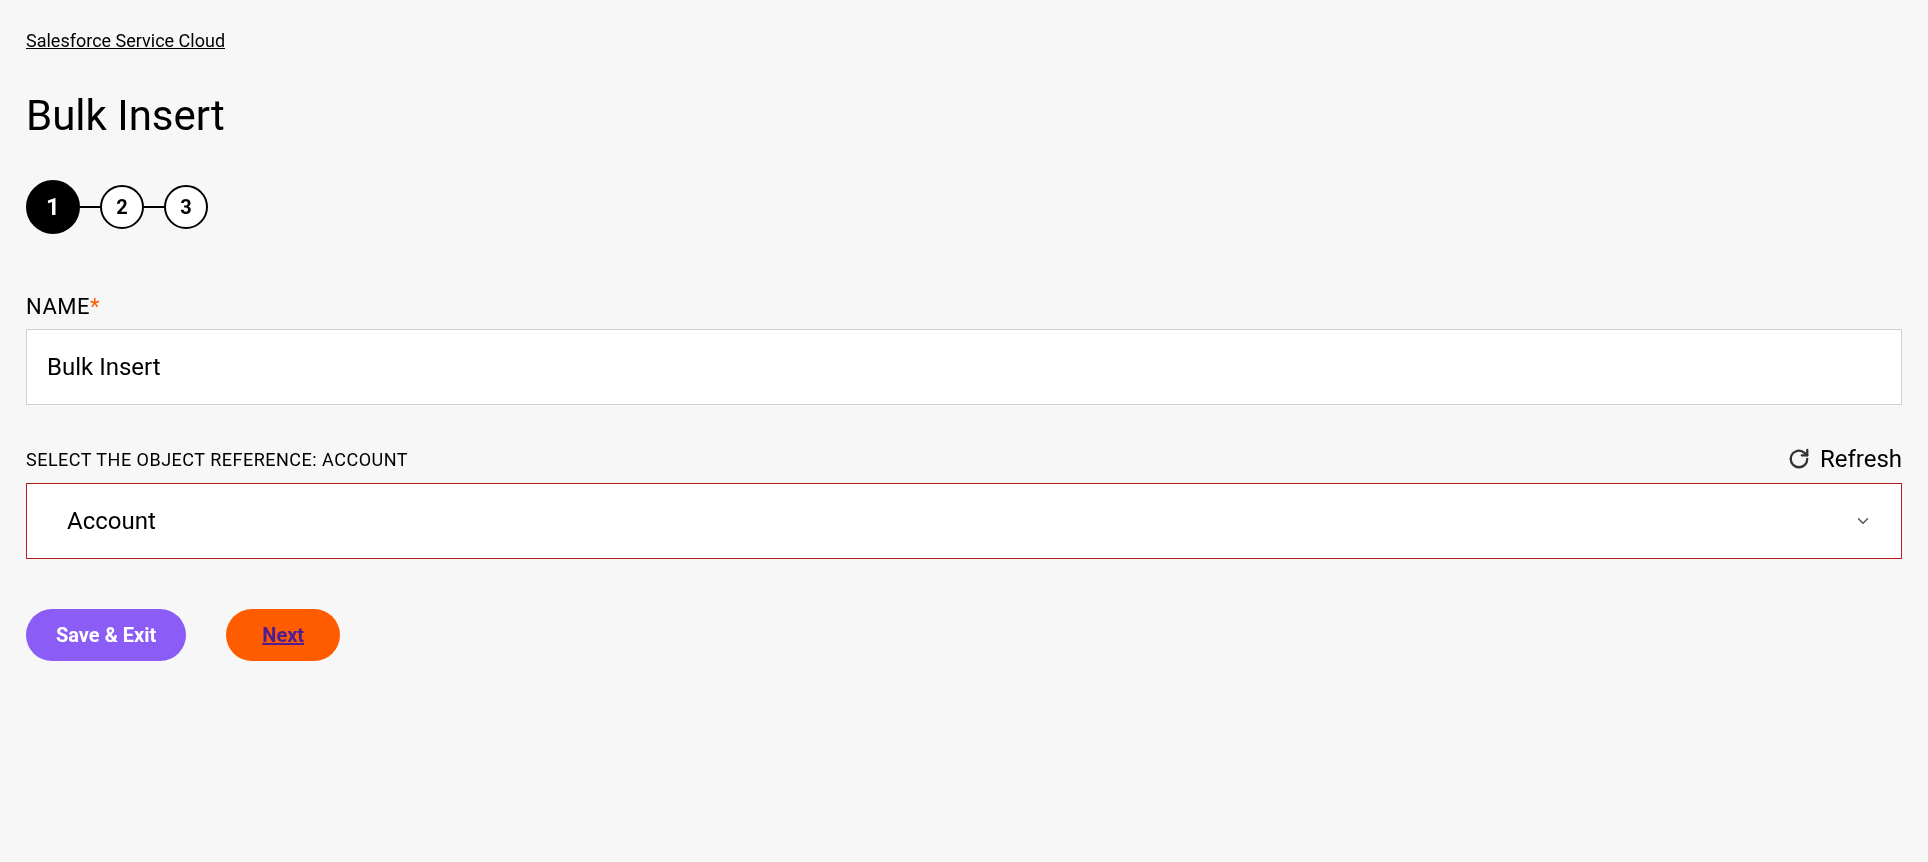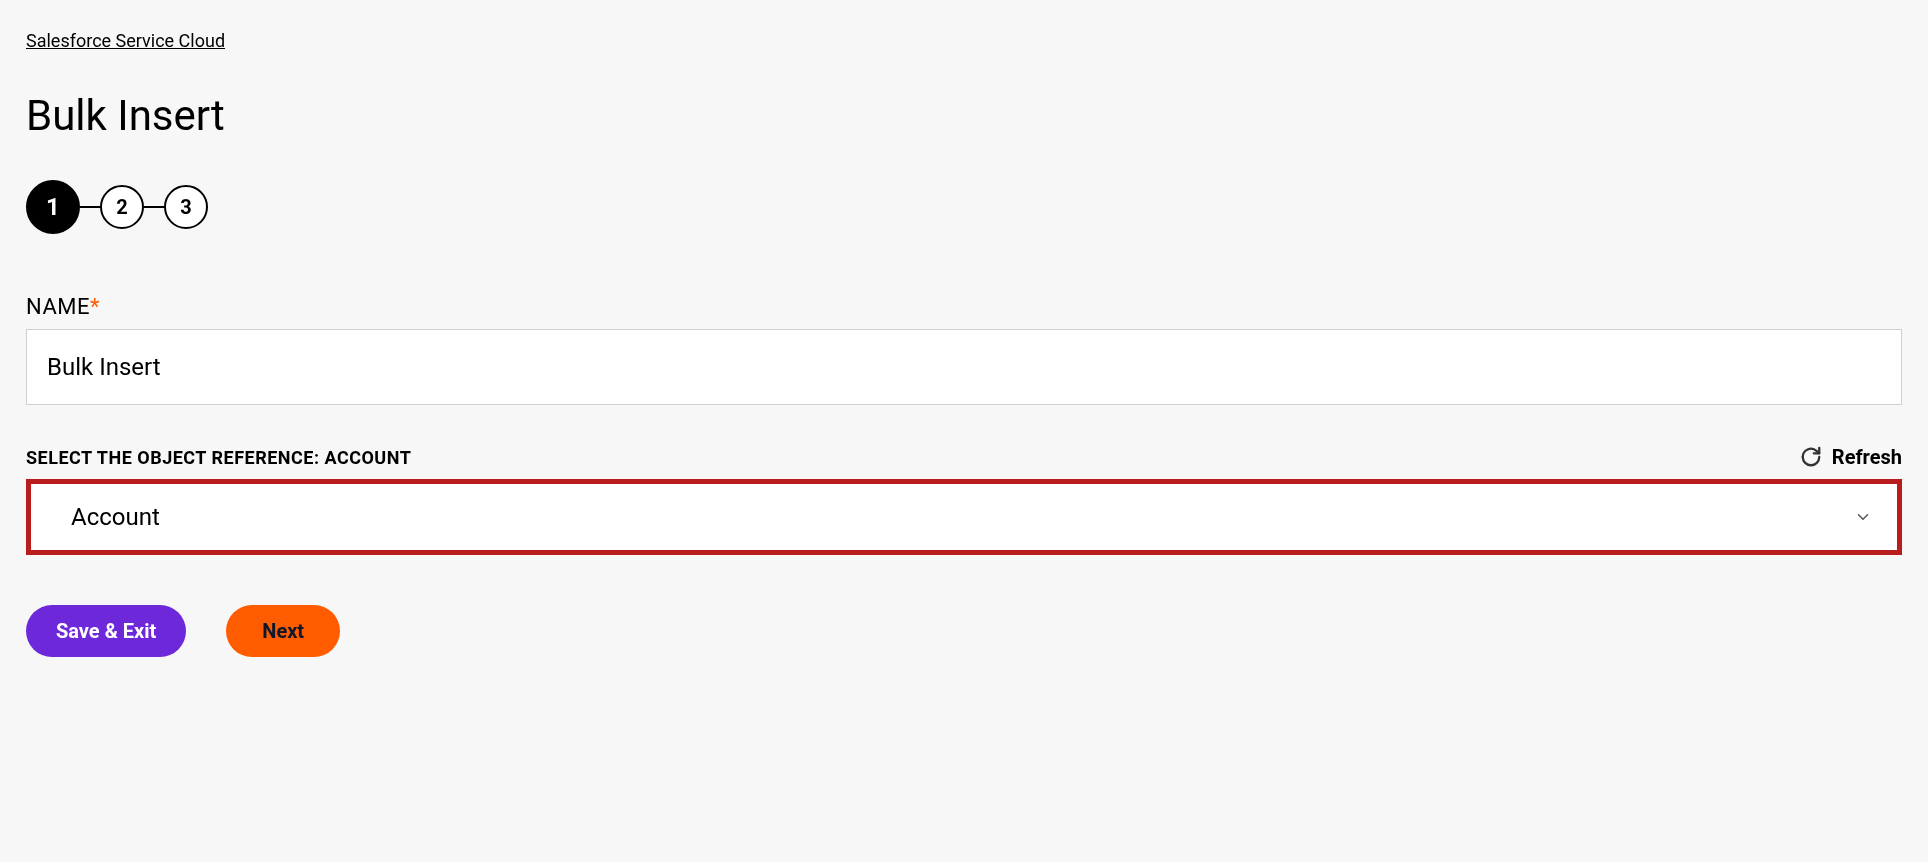--- a/index.html
+++ b/index.html
@@ -84,68 +84,68 @@
     .select-wrapper {
       position: relative;
       width: 100%;
       margin-bottom: 50px;
     }
     .select-box {
       width: 100%;
       height: 76px;
       font-size: 24px;
       padding: 0 40px;
-      border: 5px solid #b91c1c;
+      border: 1px solid #b91c1c;
       background: #fff;
       display: flex;
       align-items: center;
       cursor: pointer;
     }
     .chevron {
       position: absolute;
       right: 30px;
       top: 50%;
       transform: translateY(-50%);
       pointer-events: none;
     }
     .refresh-group {
       display: flex;
       align-items: center;
       gap: 10px;
       cursor: pointer;
-      font-size: 20px;
+      font-size: 24px;
     }
     .button-row {
       display: flex;
       gap: 40px;
     }
     .btn {
       border: none;
       border-radius: 100px;
       padding: 14px 30px;
       font-size: 20px;
       font-weight: 700;
       cursor: pointer;
       font-family: inherit;
     }
     .btn-gray {
-      background: #6d28d9;
+      background: #8b5cf6;
       color: #fff;
     }
     .btn-orange {
       background: #ff5c00;
-      color: #0f172a;
+      color: #4c1d95;
       padding: 14px 36px;
+      text-decoration: underline;
     }
     .label-row {
       display: flex;
       align-items: center;
       justify-content: space-between;
       margin-bottom: 10px;
-      font-weight: bold;
     }
     .label-left {
       font-size: 18px;
       letter-spacing: 0.5px;
     }
   </style>
 </head>
 <body>
 
 

